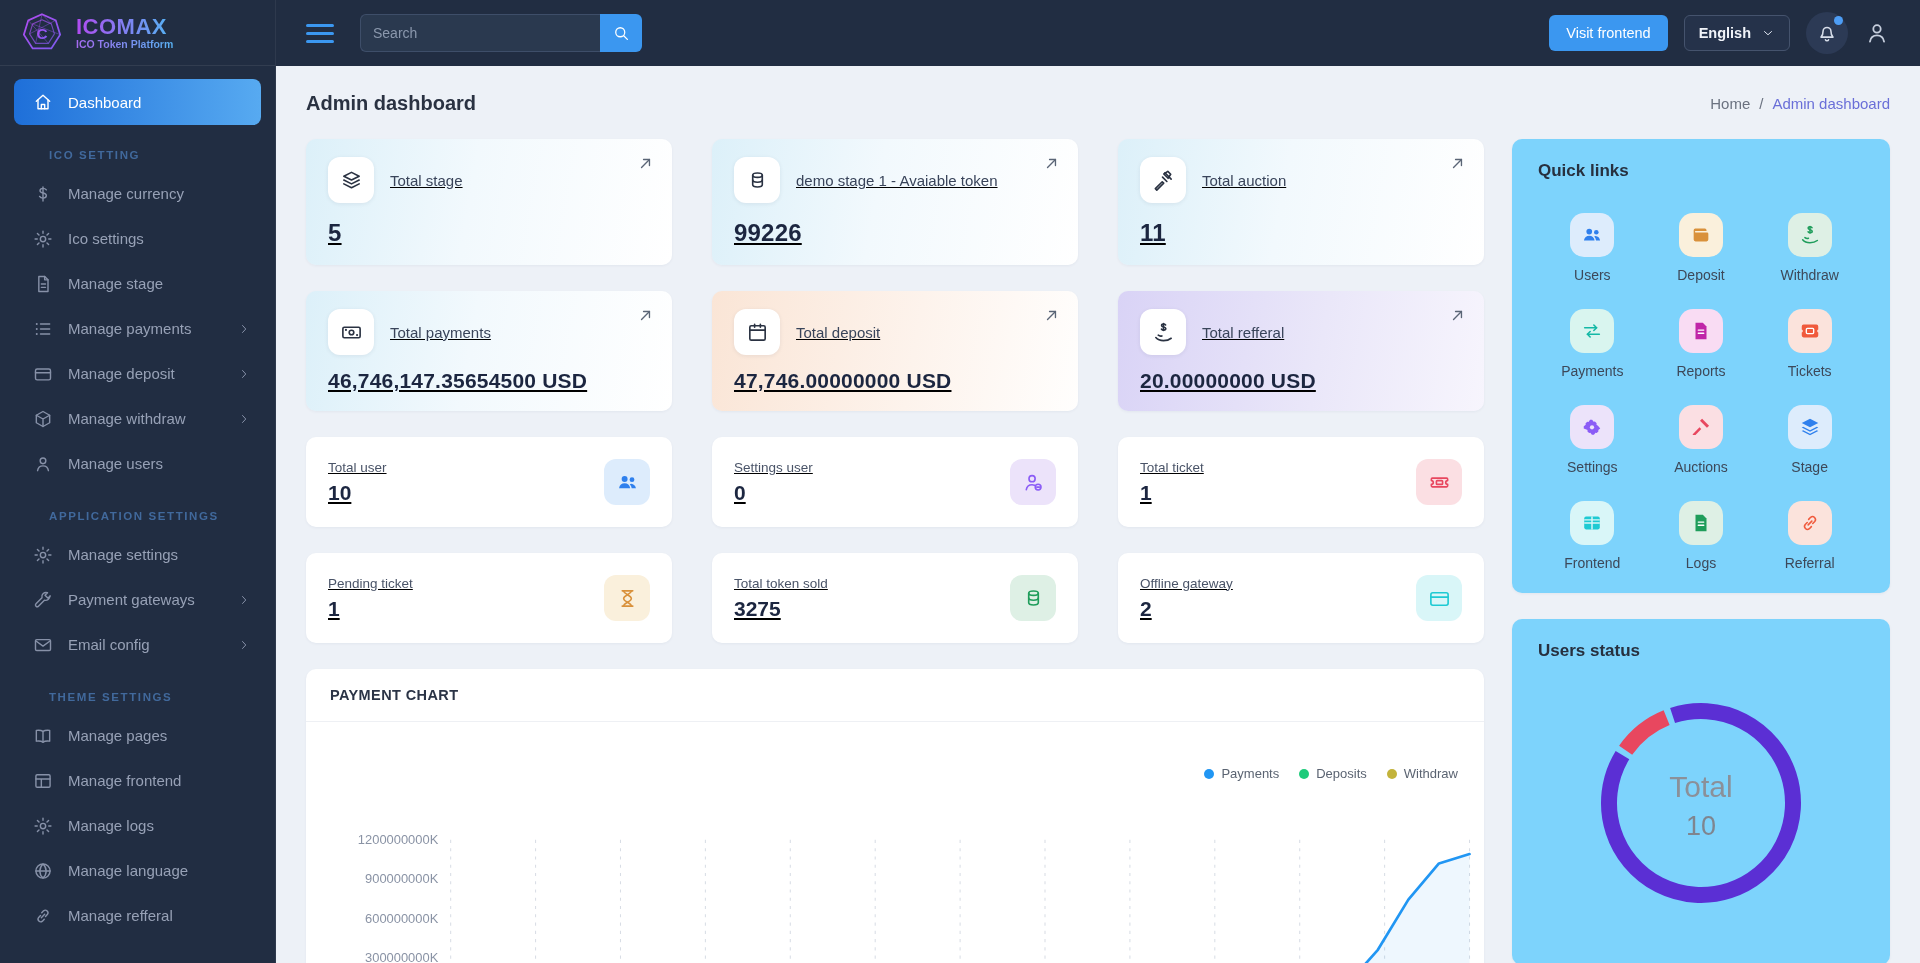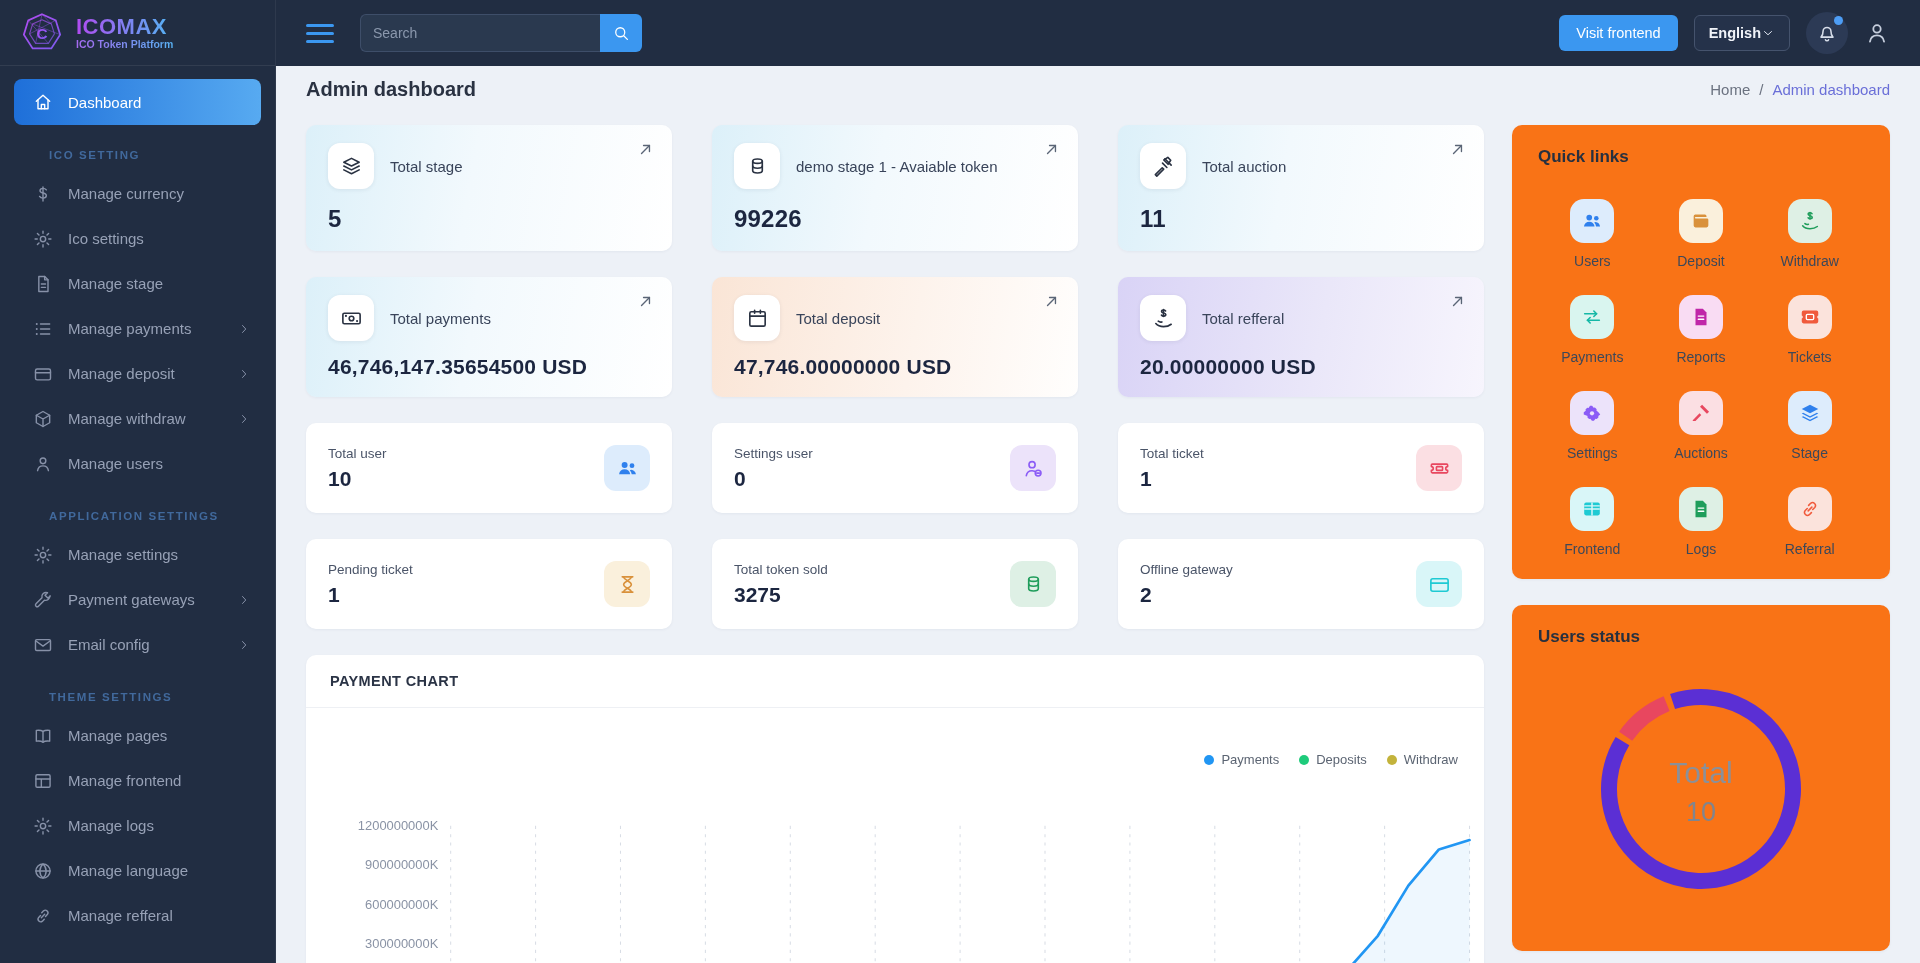--- a/index.html
+++ b/index.html
@@ -26,42 +26,42 @@
   .topbar{height:66px;background:#212d42;display:flex;align-items:center;padding:0 30px;gap:26px;flex-shrink:0;}
   .hamburger{width:28px;display:flex;flex-direction:column;gap:5px;cursor:pointer;}
   .hamburger span{height:3px;border-radius:2px;background:#3b97f0;width:28px;}
   .searchbox{display:flex;height:38px;}
   .searchbox input{width:240px;height:38px;background:#2a394f;border:1px solid #3e4e69;border-right:none;border-radius:6px 0 0 6px;padding:0 12px;font-size:14px;color:#d3dae6;outline:none;}
   .searchbox input::placeholder{color:#8b98ad;}
   .search-btn{width:42px;height:38px;background:#3b97f0;border:none;border-radius:0 6px 6px 0;color:#fff;cursor:pointer;display:flex;align-items:center;justify-content:center;}
   .search-btn svg{width:18px;height:18px;}
   .topbar-right{margin-left:auto;display:flex;align-items:center;gap:16px;}
   .visit-btn{background:#3b97f0;color:#fff;font-size:14.5px;font-weight:500;border:none;border-radius:6px;padding:10px 17px;cursor:pointer;font-family:inherit;}
-  .lang-select{display:flex;align-items:center;background:#25324a;border:1px solid #45536d;border-radius:6px;padding:9px 14px;color:#f0f3f8;font-size:14.5px;font-weight:600;cursor:pointer;}
+  .lang-select{display:flex;align-items:center;gap:10px;background:#25324a;border:1px solid #45536d;border-radius:6px;padding:9px 14px;color:#f0f3f8;font-size:14.5px;font-weight:600;cursor:pointer;}
   .lang-select .chev{width:14px;height:14px;display:inline-flex;color:#e2e8f2;}
   .lang-select .chev svg{width:14px;height:14px;}
   .bell-wrap{position:relative;width:42px;height:42px;border-radius:50%;background:#2c3a55;display:flex;align-items:center;justify-content:center;color:#d7deea;cursor:pointer;}
   .bell-wrap svg{width:22px;height:22px;}
   .bell-dot{position:absolute;top:4px;right:5px;width:9px;height:9px;border-radius:50%;background:#4d9df5;}
   .profile-ic{width:26px;height:26px;color:#c6cedd;cursor:pointer;display:inline-flex;}
   .profile-ic svg{width:26px;height:26px;}
 
   
-  .main{flex:1;background:#edf1f7;padding:12px 30px;overflow:hidden;}
+  .main{flex:1;background:#edf1f7;padding:26px 30px;overflow:hidden;}
   .page-head{display:flex;justify-content:space-between;align-items:center;margin-bottom:24px;}
   .page-title{font-size:20px;font-weight:700;color:#2a3242;}
   .breadcrumb{font-size:15px;color:#6b7280;display:flex;gap:9px;align-items:center;}
   .breadcrumb .crumb-current{color:#6a6fd8;}
   .breadcrumb a{text-decoration:none;color:inherit;cursor:pointer;}
 
   .content-row{display:flex;gap:28px;align-items:flex-start;}
   .left-zone{flex:1;min-width:0;}
   .right-zone{width:378px;flex-shrink:0;}
 
-  .cards-grid{display:grid;grid-template-columns:repeat(3,1fr);gap:26px 40px;margin-bottom:26px;}
+  .cards-grid{display:grid;grid-template-columns:repeat(3,1fr);gap:26px 40px;margin-bottom:26px;text-decoration:underline;}
 
   
   .gcard{position:relative;border-radius:10px;padding:18px 22px;box-shadow:0 1px 3px rgba(25,40,70,.05);min-height:124px;}
   .gcard.short{min-height:106px;}
   .grad-sky{background:linear-gradient(100deg,#dcf0f9 0%,#f2f9fd 45%,#ffffff 100%);}
   .grad-peach{background:linear-gradient(100deg,#fae5d6 0%,#fdf3ec 55%,#fffefd 100%);}
   .grad-lavender{background:linear-gradient(100deg,#d9d3f6 0%,#eae7f9 55%,#f7f5fd 100%);}
   .gcard-top{display:flex;align-items:center;gap:16px;}
   .gcard-iconbox{width:46px;height:46px;background:#ffffff;border-radius:12px;display:flex;align-items:center;justify-content:center;color:#2a3242;box-shadow:0 1px 4px rgba(25,40,70,.08);}
   .gcard-iconbox svg{width:23px;height:23px;}
@@ -93,21 +93,21 @@
   .chart-card{background:#fff;border-radius:10px;box-shadow:0 1px 3px rgba(25,40,70,.05);height:380px;overflow:hidden;}
   .chart-head{padding:18px 24px;border-bottom:1px solid #eef0f4;}
   .chart-title{font-size:14.5px;font-weight:700;letter-spacing:.4px;color:#2b3446;}
   .legend-row{display:flex;justify-content:flex-end;gap:20px;margin:44px 26px 0 0;}
   .legend-item{display:flex;align-items:center;gap:7px;font-size:13px;color:#5b6472;cursor:pointer;}
   .legend-dot{width:10px;height:10px;border-radius:50%;}
   .chart-svg{display:block;width:100%;margin-top:32px;}
   .ytick{font-size:12.5px;fill:#8a93a5;}
 
   
-  .panel{background:#f97316;border-radius:10px;box-shadow:0 1px 3px rgba(25,40,70,.05);padding:22px 26px;}
+  .panel{background:#7dd3fc;border-radius:10px;box-shadow:0 1px 3px rgba(25,40,70,.05);padding:22px 26px;}
   .panel-title{font-size:17px;font-weight:600;color:#27303f;}
   .ql-grid{display:grid;grid-template-columns:repeat(3,1fr);row-gap:26px;margin-top:32px;}
   .ql-item{display:flex;flex-direction:column;align-items:center;cursor:pointer;}
   .ql-tile{width:44px;height:44px;border-radius:14px;display:flex;align-items:center;justify-content:center;}
   .ql-tile svg{width:22px;height:22px;}
   .ql-label{margin-top:10px;font-size:14px;color:#3d4859;}
   .users-panel{margin-top:26px;height:346px;}
   .donut-wrap{width:220px;margin:32px auto 0;}
   .donut-center-label{font-size:30px;fill:#8b9099;font-weight:500;}
   .donut-center-value{font-size:27px;fill:#7f858f;font-weight:500;}

